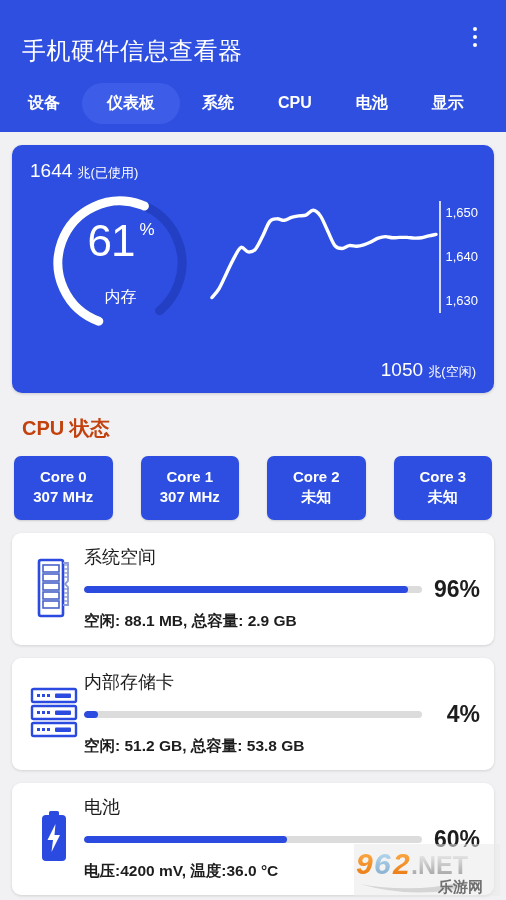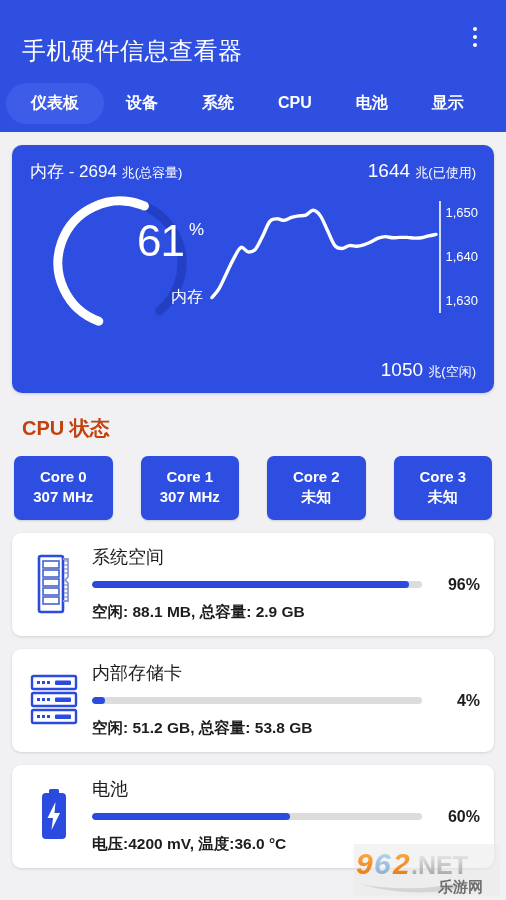--- a/index.html
+++ b/index.html
@@ -53,21 +53,21 @@
              box-shadow:0 1px 3px rgba(0,0,0,.16); }
   .mem-top { display:flex; justify-content:space-between; align-items:baseline;
              padding:15px 18px 0 18px; }
   .mem-total { font-size:17px; font-weight:400; }
   .mem-total .unit, .mem-used .unit, .mem-free .unit { font-size:13px; }
   .mem-used { font-size:19px; font-weight:400; }
   .mem-free { position:absolute; right:18px; bottom:12px; font-size:19px; }
 
   .gauge-wrap { position:absolute; left:26px; top:48px; width:165px; height:140px; }
   .gauge-center { position:absolute; inset:0; display:flex; flex-direction:column;
-                  align-items:flex-end; justify-content:center; pointer-events:none; }
+                  align-items:center; justify-content:center; pointer-events:none; }
   .gauge-val { font-size:44px; font-weight:300; line-height:1; letter-spacing:-1px;
                display:flex; align-items:flex-start; }
   .gauge-pct { font-size:17px; font-weight:400; margin-left:5px; margin-top:2px; }
   .gauge-label { font-size:16px; margin-top:24px; }
 
   .chart-wrap { position:absolute; left:196px; top:52px; width:292px; height:120px; }
   .axis-labels { position:absolute; right:22px; top:0; width:52px; height:120px;
                  font-size:13px; color:#fff;text-align:center; }
   .axis-labels span { position:absolute; right:0; }
 
@@ -78,30 +78,30 @@
   
   .cores { display:flex; gap:28px; padding:0 2px; }
   .core { flex:1; background:#2D4EE0; color:#fff; border-radius:7px;
           padding:11px 4px 12px 4px; text-align:center; line-height:1.35;
           box-shadow:0 1px 2px rgba(0,0,0,.15); cursor:pointer; }
   .core-name { font-size:15px; font-weight:700; }
   .core-val { font-size:15px; font-weight:700; }
 
   
   .infocard { background:#fff; border-radius:9px; margin-top:13px;
-              padding:12px 14px 13px 12px; display:flex; align-items:center; gap:8px;
+              padding:12px 14px 13px 12px; display:flex; align-items:center; gap:0;
               box-shadow:0 1px 3px rgba(0,0,0,.13); min-height:92px; }
   .icon-box { width:60px; min-width:60px; height:66px;
               display:flex; align-items:center; justify-content:center; }
   .info-main { flex:1; min-width:0; }
   .info-title { font-size:18px; color:#1d1d1d; margin-bottom:7px; }
   .bar-row { display:flex; align-items:center; gap:10px; }
   .bar-track { flex:1; height:7px; background:#dcdcdc; border-radius:4px; overflow:hidden; }
   .bar-fill { height:100%; background:#2B4ADF; border-radius:4px; }
-  .bar-pct { font-size:16px; font-weight:700; color:#1d1d1d; min-width:48px; text-align:right; }
+  .bar-pct { font-size:23px; font-weight:700; color:#1d1d1d; min-width:48px; text-align:right; }
   .info-sub { font-size:15.5px; font-weight:700; color:#1d1d1d; margin-top:8px; }
 
   
   .watermark { position:absolute; right:6px; bottom:4px; width:146px; height:52px;
                pointer-events:none; }
 </style>
 </head>
 <body>
 
 <div class="phone">
@@ -110,36 +110,32 @@
   <div class="appbar">
     <div class="appbar-title">手机硬件信息查看器</div>
     <div class="kebab">
       <i></i>
       <i></i>
       <i></i>
     </div>
   </div>
 
   <div class="tabbar">
+    <div class="tab plain">设备</div>
     <div class="tab active">仪表板</div>
-    <div class="tab plain">设备</div>
     <div class="tab plain">系统</div>
     <div class="tab plain">CPU</div>
     <div class="tab plain">电池</div>
     <div class="tab plain">显示</div>
   </div>
 
   <div class="content">
 
     <div class="memcard">
       <div class="mem-top">
-        <div class="mem-total">
-          <span>内存 - 2694</span>
-          <span class="unit">兆(总容量)</span>
-        </div>
         <div class="mem-used">
           <span>1644</span>
           <span class="unit">兆(已使用)</span>
         </div>
       </div>
 
       <div class="gauge-wrap">
         <svg width="165" height="140" viewBox="0 0 165 140" aria-hidden="true">
           <circle id="gauge-track" cx="82" cy="70" r="62" fill="none" stroke="#2340C4" stroke-width="9" stroke-linecap="round" transform="rotate(110 82 70)" stroke-dasharray="324.5013883745969 389.55748904513433"></circle>
           <circle id="gauge-fill" cx="82" cy="70" r="62" fill="none" stroke="#ffffff" stroke-width="9" stroke-linecap="round" transform="rotate(110 82 70)" stroke-dasharray="197.9458469085041 389.55748904513433"></circle>

